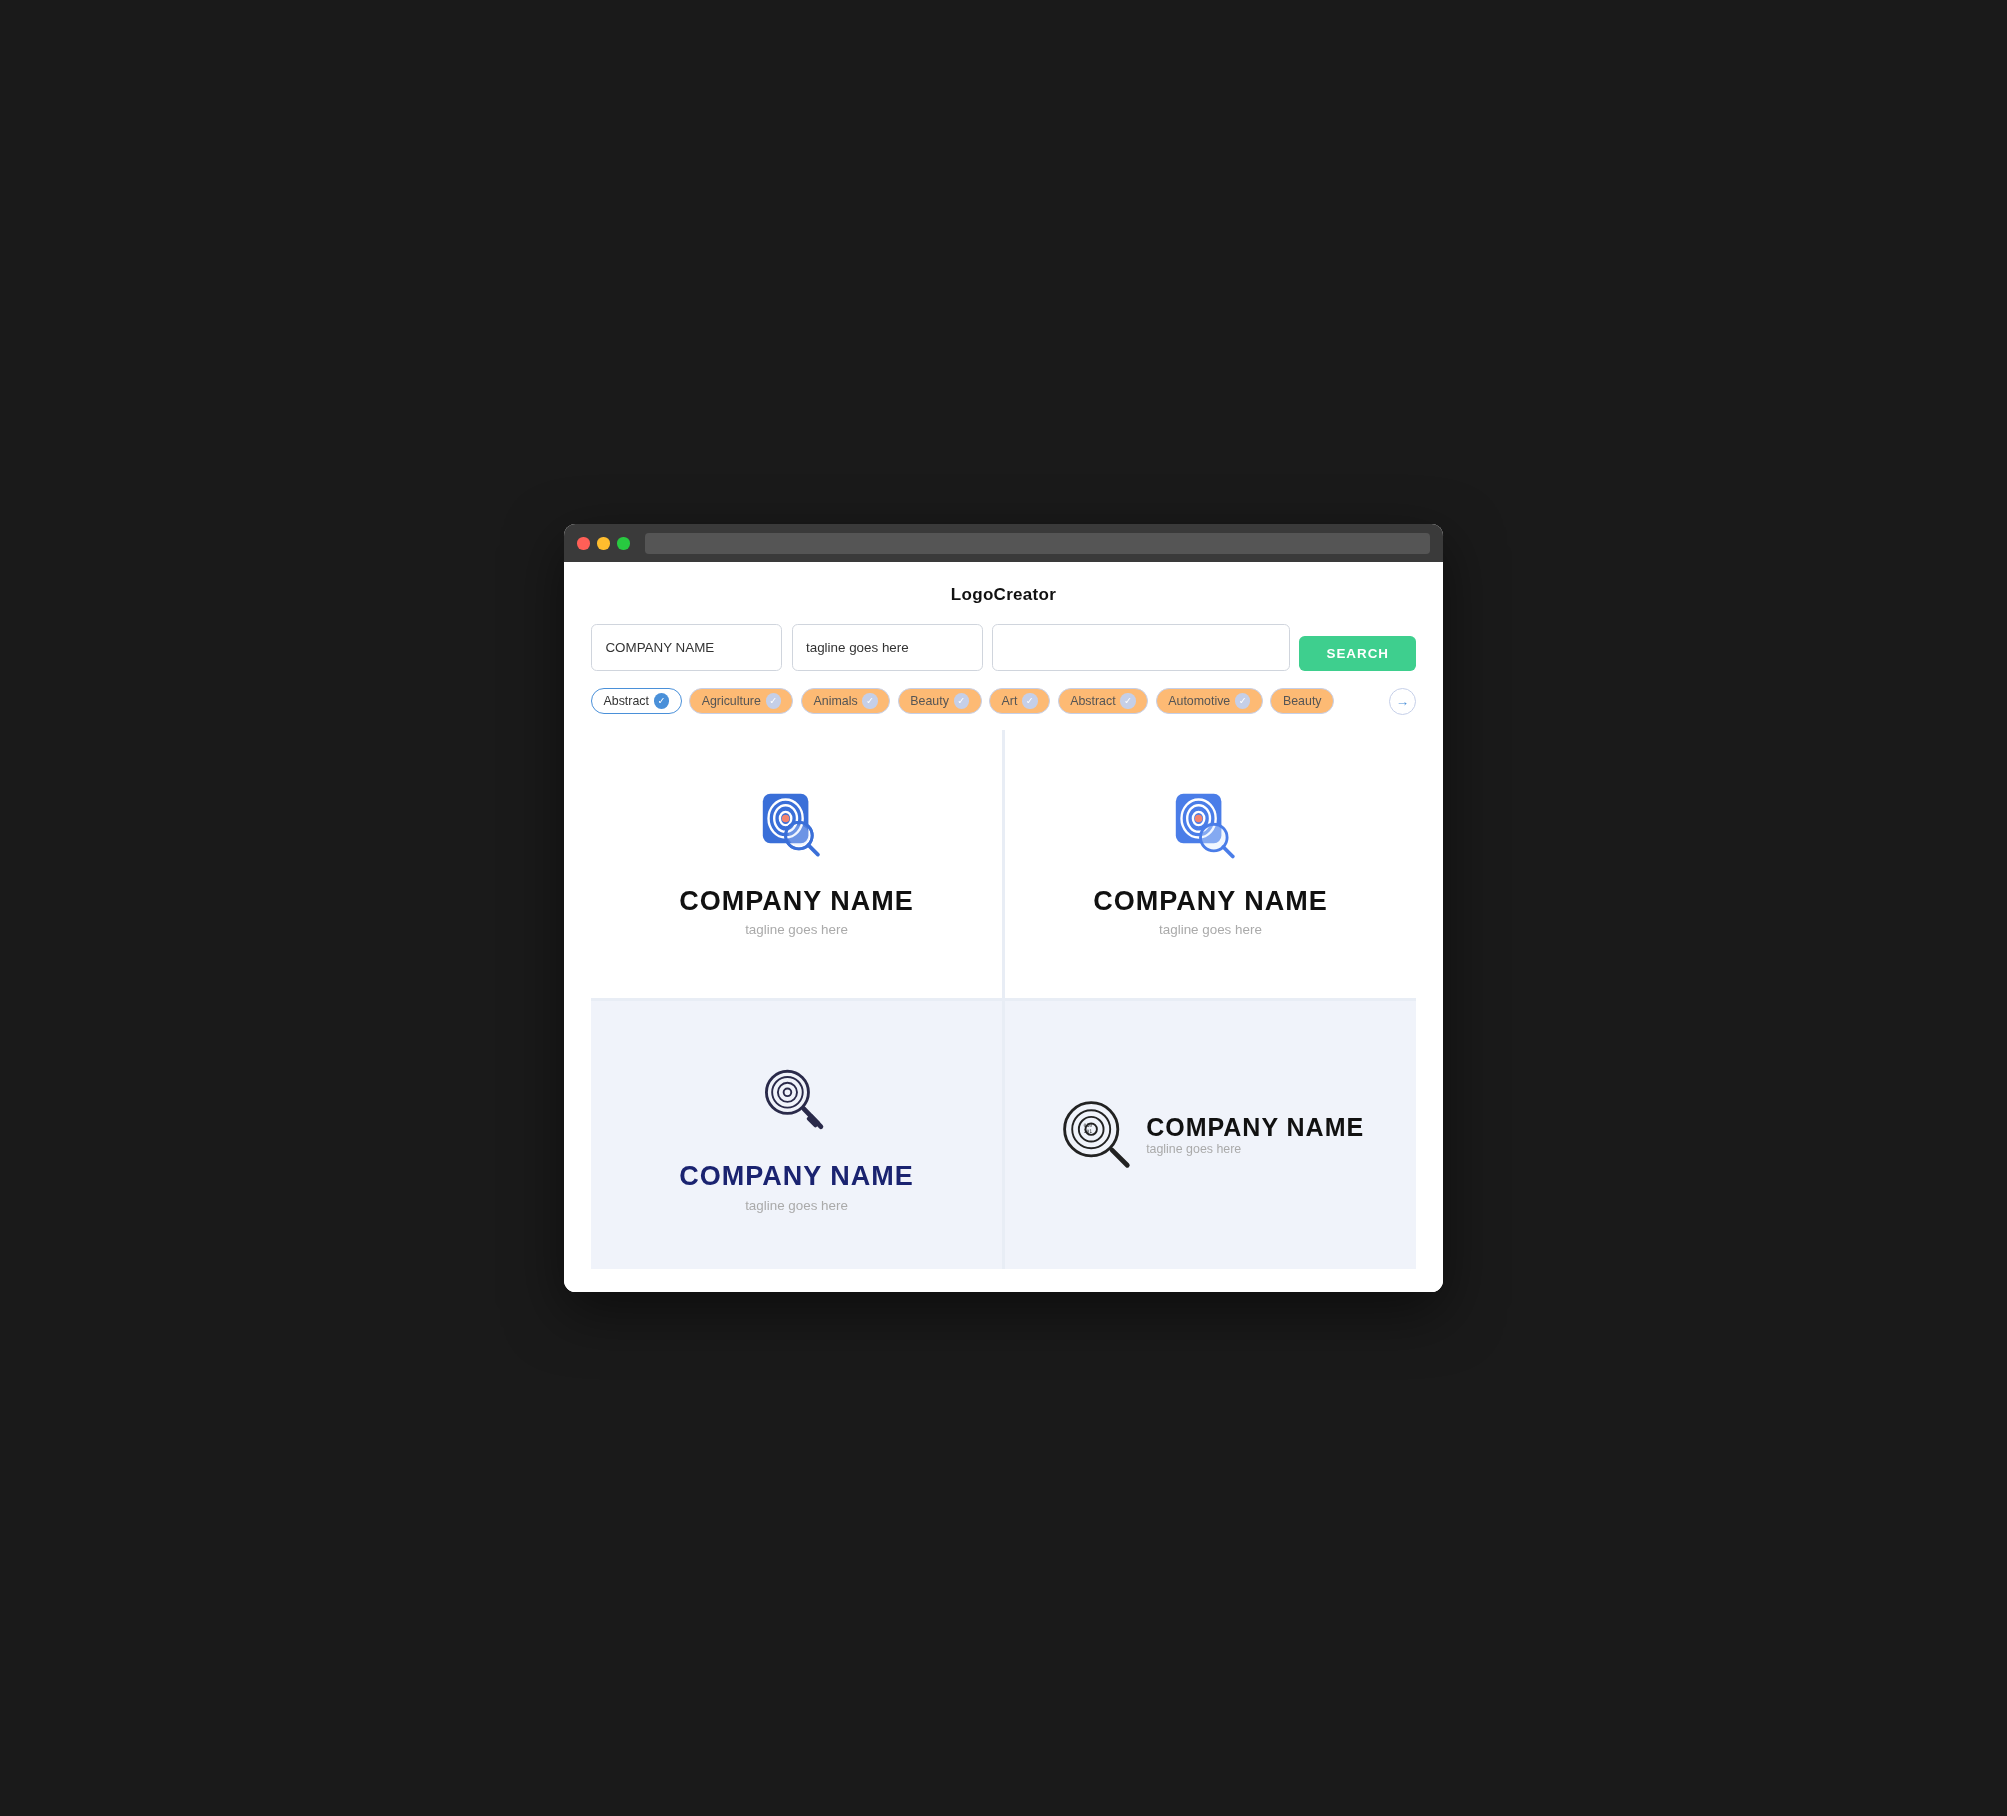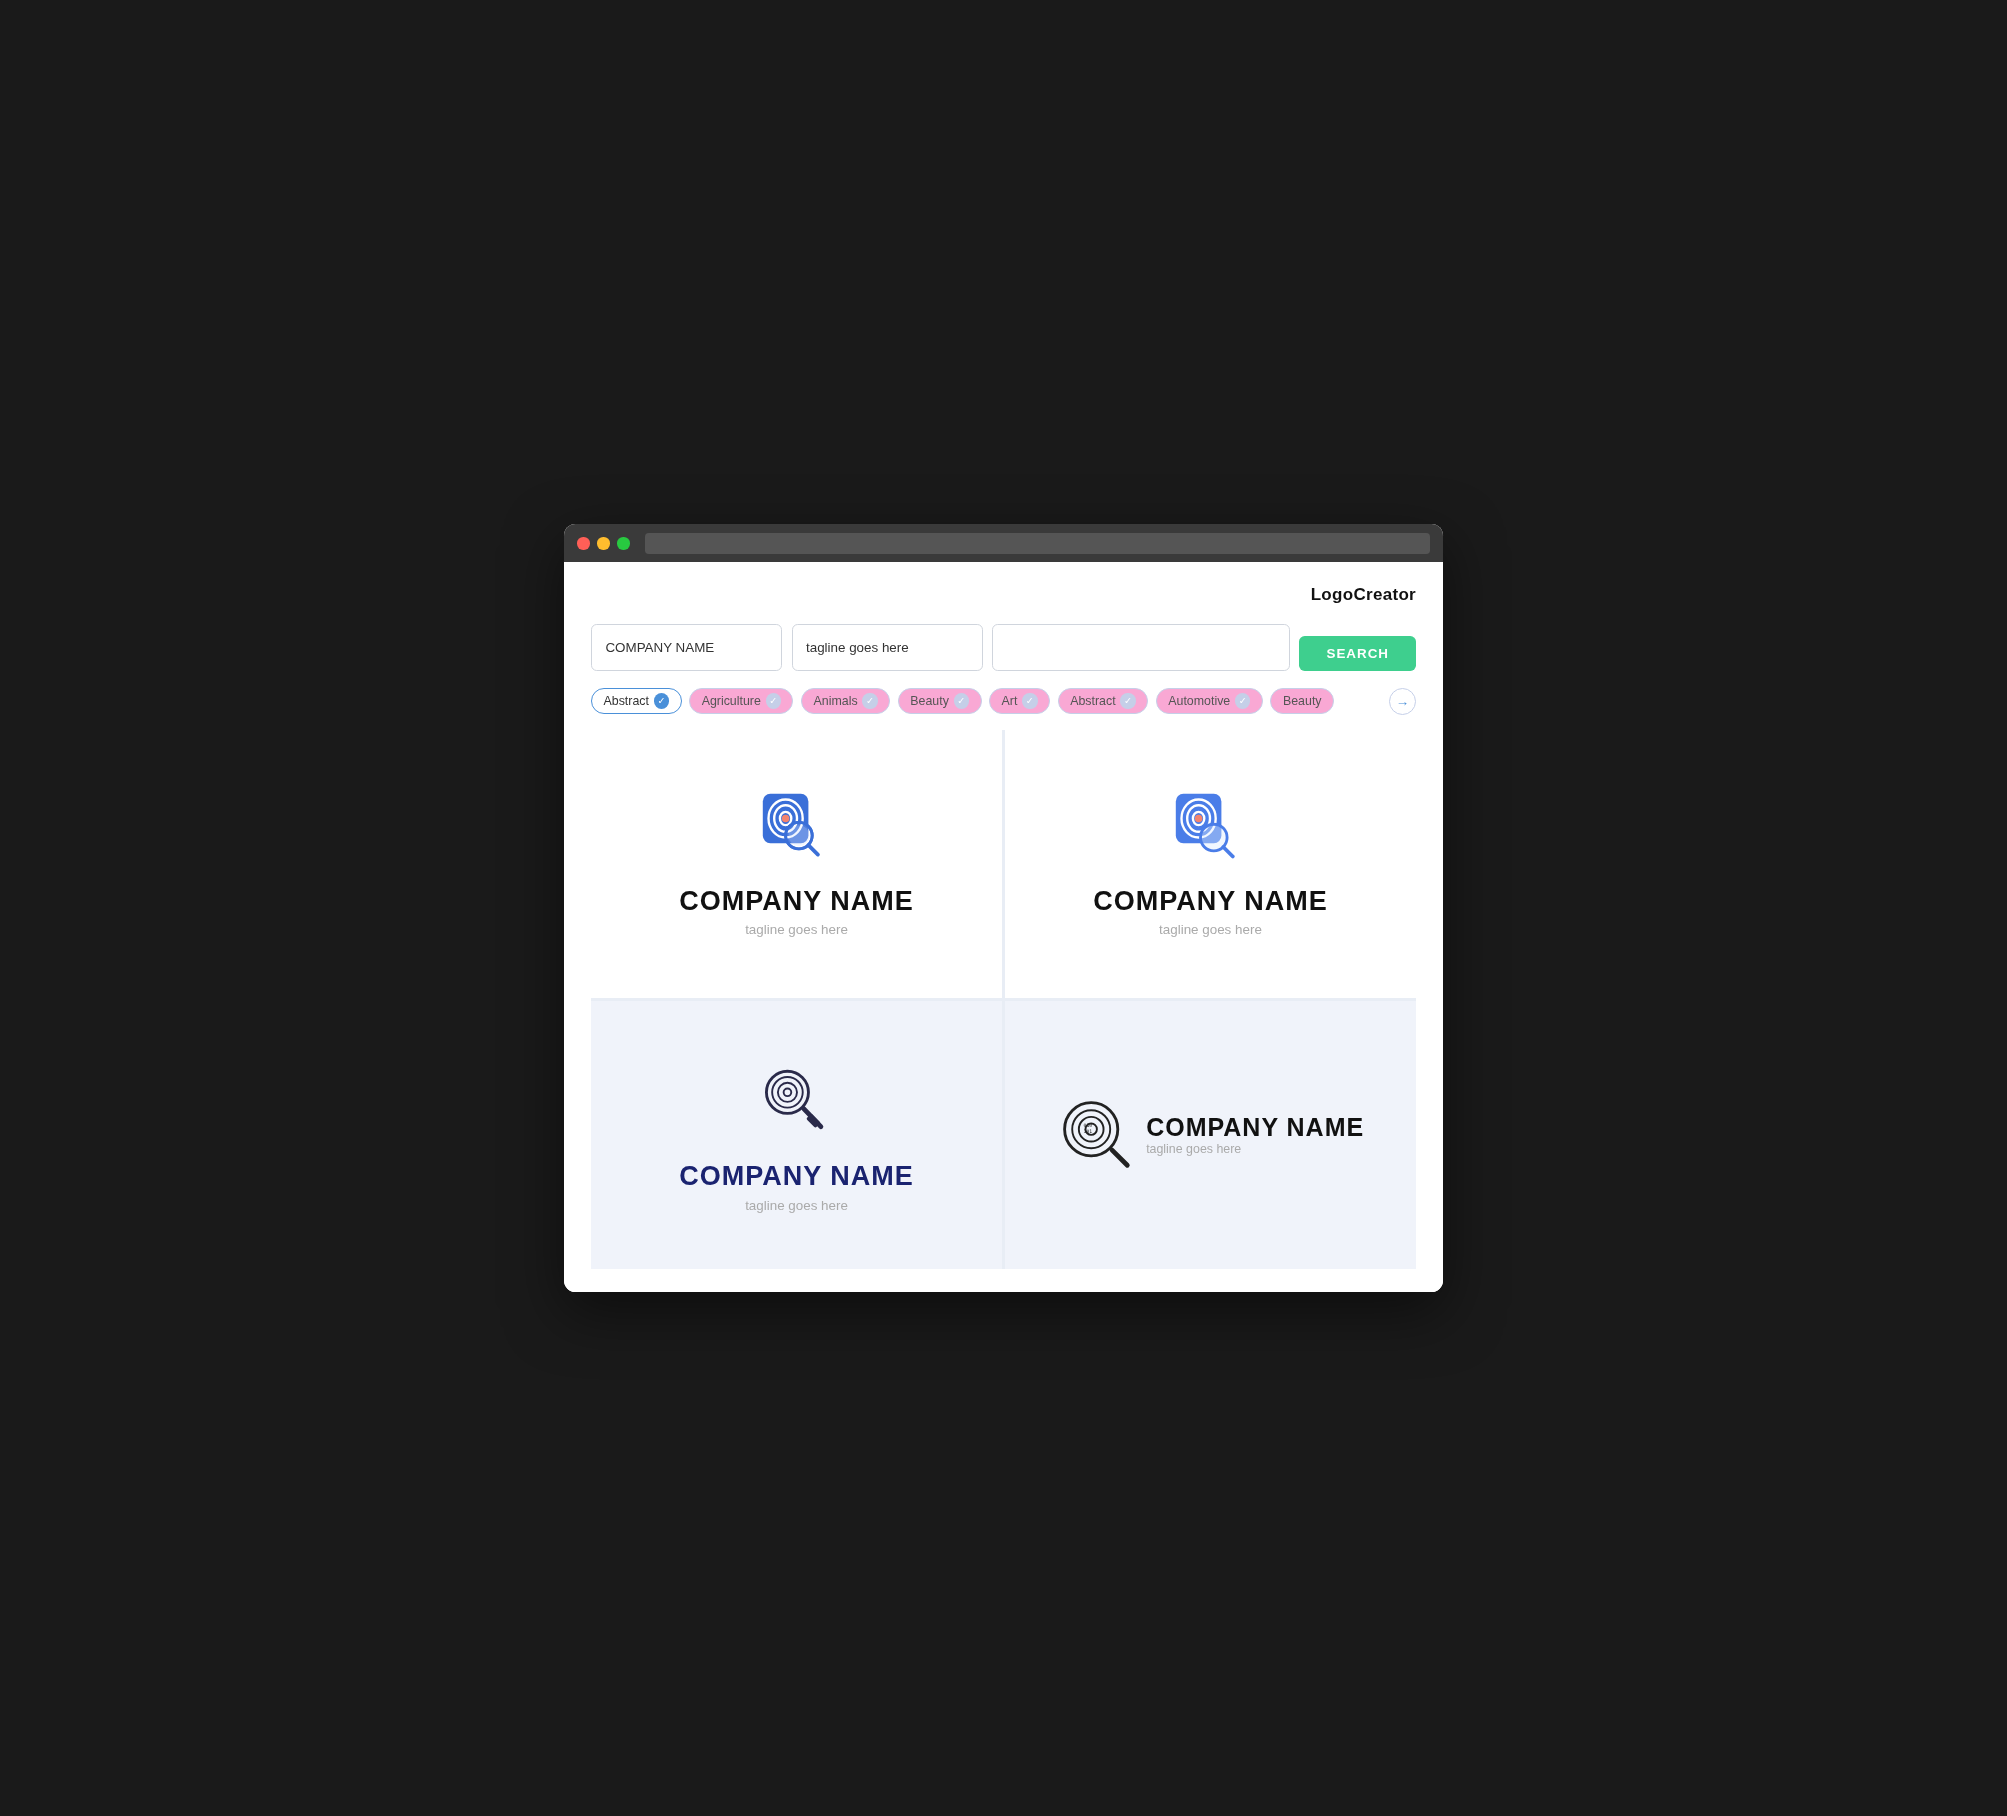--- a/index.html
+++ b/index.html
@@ -39,21 +39,21 @@
       margin-left: 7.6px;
       background: #555;
       border-radius: 3.8px;
       height: 21px;
     }
     .app-body {
       background: #fff;
       padding: 23px 27px;
     }
     .app-title {
-      text-align: right;
+      text-align: center;
       font-size: 17px;
       font-weight: 600;
       color: #111;
       margin-bottom: 19px;
       letter-spacing: 0.3px;
     }
     .search-bar {
       display: flex;
       gap: 9.6px;
       margin-bottom: 17px;
@@ -100,21 +100,21 @@
       display: flex;
       align-items: center;
       gap: 4.8px;
       border: 1.4px solid #c5cfe8;
       border-radius: 19px;
       padding: 4.8px 11.5px;
       font-size: 12.4px;
       color: #555;
       cursor: pointer;
       white-space: nowrap;
-      background: #f9a8d4;
+      background: #fdba74;
     }
     .filter-tag.active {
       border-color: #4a90d9;
       background: #fff;
       color: #333;
       justify-content: center;
     }
     .filter-tag .check-icon {
       width: 15.3px;
       height: 15.3px;

